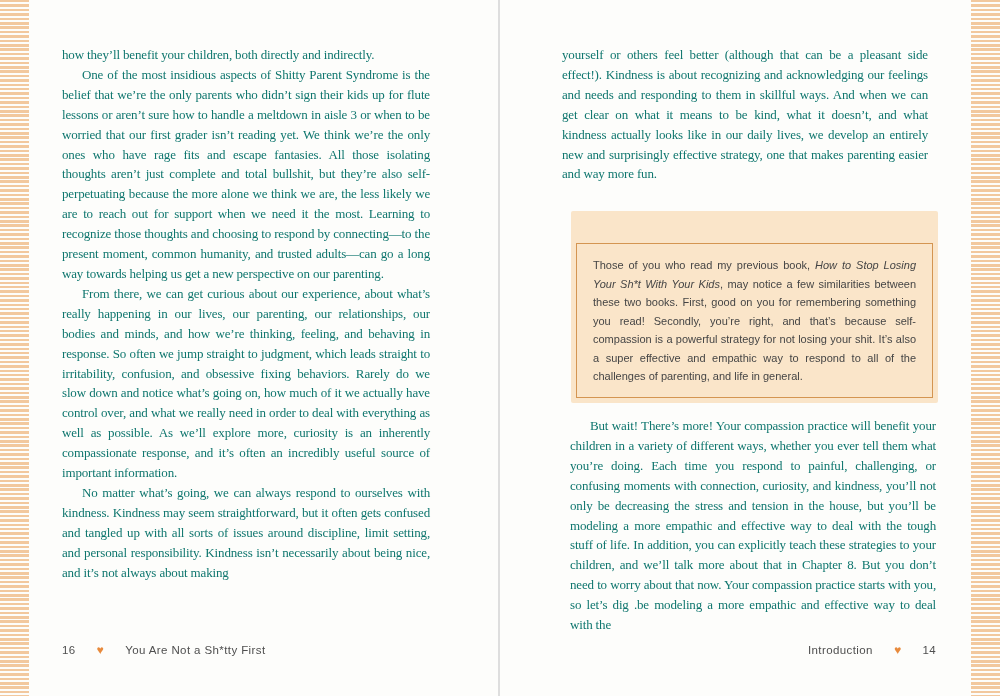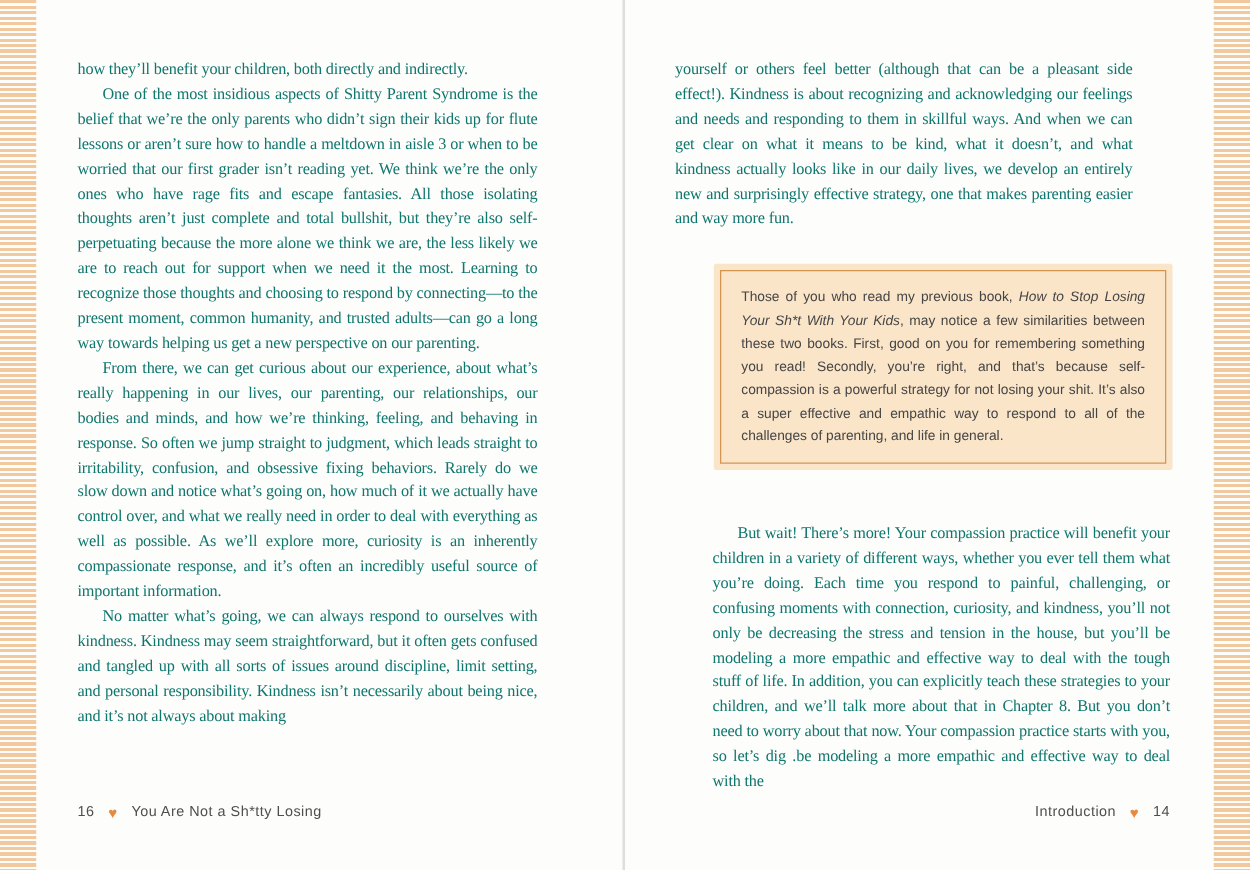--- a/index.html
+++ b/index.html
@@ -31,52 +31,53 @@
   }
   .textblock {
     position: absolute;
     color: #0f766e;
     font-size: 13px;
     line-height: 19.9px;
     letter-spacing: -0.15px;
     text-align: justify;
   }
   #left-text  { left: 62px;  top: 45px; width: 368px; }
-  #right-top  { left: 540px; top: 45px; width: 366px; }
+  #right-top  { left: 562px; top: 45px; width: 366px; }
   #right-bottom { left: 570px; top: 416px; width: 366px; }
   .para { margin: 0; }
   .para.indent { text-indent: 20px; }
   .callout-outer {
     position: absolute;
     left: 571px; top: 211px; width: 367px;
     box-sizing: border-box;
     background: #fae5c9;
     padding: 5px;
     border-radius: 2px;
   }
   .callout-inner {
     border: 1.5px solid #d49551;
     padding: 12px 16px 11px;
     font-family: "Liberation Sans", sans-serif;
     font-size: 11px;
     line-height: 18.5px;
     color: #454545;
     text-align: justify;
+    margin-top: 27px;
   }
   .callout-inner .book-title { font-style: italic; }
   .footer {
     position: absolute;
     top: 644px;
     font-family: "Liberation Sans", sans-serif;
     font-size: 11.5px;
     letter-spacing: 0.4px;
     color: #4f4f4f;
     display: flex;
     align-items: center;
-    gap: 11px;
+    gap: 21px;
     white-space: nowrap;
   }
   #footer-left  { left: 62px; }
   #footer-right { right: 64px; justify-content: space-between; }
   .heart {
     color: #e88a3c;
     font-size: 12px;
     line-height: 1;
   }
 </style>
@@ -106,21 +107,21 @@
     </div>
   </div>
 
   <div id="right-bottom" class="textblock">
       <div class="para indent">But wait! There’s more! Your compassion practice will benefit your children in a variety of different ways, whether you ever tell them what you’re doing. Each time you respond to painful, challenging, or confusing moments with connection, curiosity, and kindness, you’ll not only be decreasing the stress and tension in the house, but you’ll be modeling a more empathic and effective way to deal with the tough stuff of life. In addition, you can explicitly teach these strategies to your children, and we’ll talk more about that in Chapter 8. But you don’t need to worry about that now. Your compassion practice starts with you, so let’s dig .be modeling a more empathic and effective way to deal with the</div>
     </div>
 
   <div id="footer-left" class="footer">
     <span>16</span>
     <span class="heart">♥</span>
-    <span>You Are Not a Sh*tty Losing</span>
+    <span>You Are Not a Sh*tty First</span>
   </div>
 
   <div id="footer-right" class="footer">
     <span>Introduction</span>
     <span class="heart">♥</span>
     <span>14</span>
   </div>
 
 </div>
 

